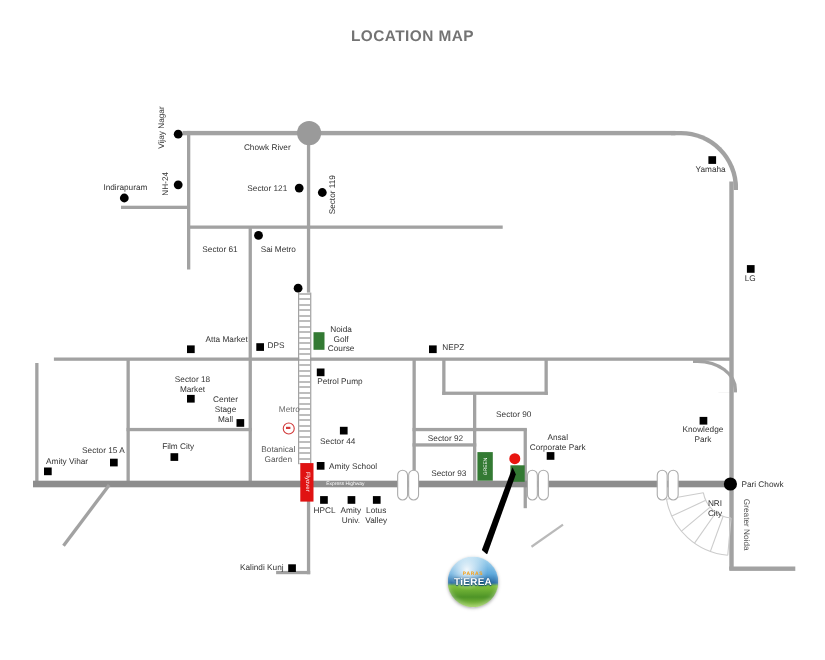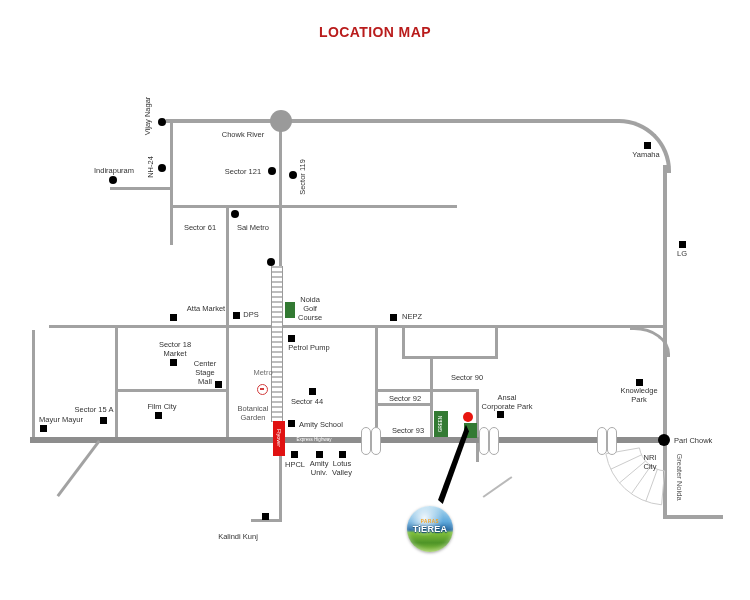--- a/index.html
+++ b/index.html
@@ -1,19 +1,19 @@
 <!DOCTYPE html>
 <html><head>
 <meta charset="utf-8">
 <style>
   html,body{margin:0;padding:0;background:#fff;}
   #stage{position:relative;width:750px;height:600px;background:#fff;overflow:hidden;
          font-family:"Liberation Sans","DejaVu Sans",sans-serif;}
   #map-title{position:absolute;left:0;right:0;top:24px;text-align:center;
-             font-size:14px;font-weight:bold;letter-spacing:.4px;color:#b91c1c;z-index:6;}
+             font-size:14px;font-weight:bold;letter-spacing:.4px;color:#737373;z-index:6;}
   .road{position:absolute;background:#a2a2a2;z-index:1;}
   .road.hwy{background:#8d8d8d;}
   .road.thin{background:#b9b9b9;}
   .curve{position:absolute;background:none;z-index:1;border:0 solid #a2a2a2;}
   #curve-topright{border-top-width:4px;border-right-width:4px;border-top-right-radius:52px;}
   #curve-nepz{border-top-width:3px;border-right-width:3px;border-top-right-radius:36px 27px;}
   #metro-ladder{position:absolute;left:271px;top:266px;width:10px;height:156px;z-index:2;
      background:repeating-linear-gradient(#bdbdbd 0 2px,#ffffff 2px 5px);
      border-left:1px solid #9a9a9a;border-right:1px solid #9a9a9a;}
   .uoval{position:absolute;width:8px;height:26px;top:427px;background:#fff;
@@ -160,27 +160,27 @@
     <div class="lbl" style="left: 205px; top: 372px; transform: translate(-50%, -50%);">Center<br>Stage<br>Mall</div>
     <div class="lbl" style="left: 263px; top: 372px; color: rgb(110, 110, 110); transform: translate(-50%, -50%);">Metro</div>
     <div class="lbl" style="left: 467px; top: 377px; transform: translate(-50%, -50%);">Sector 90</div>
     <div class="lbl" style="left: 405px; top: 398px; transform: translate(-50%, -50%);">Sector 92</div>
     <div class="lbl" style="left: 408px; top: 430px; transform: translate(-50%, -50%);">Sector 93</div>
     <div class="lbl" style="left: 507px; top: 402px; transform: translate(-50%, -50%);">Ansal<br>Corporate Park</div>
     <div class="lbl" style="left: 639px; top: 395px; transform: translate(-50%, -50%);">Knowledge<br>Park</div>
     <div class="lbl" style="left: 307px; top: 401px; transform: translate(-50%, -50%);">Sector 44</div>
     <div class="lbl" style="left: 94px; top: 409px; transform: translate(-50%, -50%);">Sector 15 A</div>
     <div class="lbl" style="left: 162px; top: 406px; transform: translate(-50%, -50%);">Film City</div>
-    <div class="lbl" style="left: 61px; top: 419px; transform: translate(-50%, -50%);">Mayur Mayur</div>
+    <div class="lbl" style="left: 61px; top: 419px; transform: translate(-50%, -50%);">Amity Vihar</div>
     <div class="lbl" style="left: 253px; top: 413px; color: rgb(85, 85, 85); transform: translate(-50%, -50%);">Botanical<br>Garden</div>
     <div class="lbl" style="left: 321px; top: 424px; transform: translate(-50%, -50%);">Amity School</div>
     <div class="lbl" style="left: 295px; top: 464px; transform: translate(-50%, -50%);">HPCL</div>
     <div class="lbl" style="left: 319px; top: 468px; transform: translate(-50%, -50%);">Amity<br>Univ.</div>
     <div class="lbl" style="left: 342px; top: 468px; transform: translate(-50%, -50%);">Lotus<br>Valley</div>
-    <div class="lbl" style="left: 238px; top: 516px; transform: translate(-50%, -50%); margin-top: 20px;">Kalindi Kunj</div>
+    <div class="lbl" style="left: 238px; top: 516px; transform: translate(-50%, -50%);">Kalindi Kunj</div>
     <div class="lbl" style="left: 646px; top: 154px; transform: translate(-50%, -50%);">Yamaha</div>
     <div class="lbl" style="left: 682px; top: 253px; transform: translate(-50%, -50%);">LG</div>
     <div class="lbl" style="left: 674px; top: 440px; text-align: left; transform: translate(0px, -50%);">Pari Chowk</div>
     <div class="lbl" style="left: 650px; top: 462px; transform: translate(-50%, -50%);">NRI<br>City</div>
     <div class="lbl" style="left: 679px; top: 477px; color: rgb(85, 85, 85); transform: translate(-50%, -50%) rotate(90deg);">Greater Noida</div>
     <div class="lbl" style="left: 314px; top: 440px; color: rgb(255, 255, 255); font-size: 4.5px; transform: translate(-50%, -50%);">Express Highway</div>
     <div class="lbl" style="left: 279px; top: 438px; color: rgb(255, 255, 255); font-size: 5.5px; transform: translate(-50%, -50%) rotate(90deg);">Flyover</div>
     <div class="lbl" style="left: 441px; top: 424px; color: rgb(255, 255, 255); font-size: 4.5px; transform: translate(-50%, -50%) rotate(-90deg);">GREEN</div>
   </div>
 

